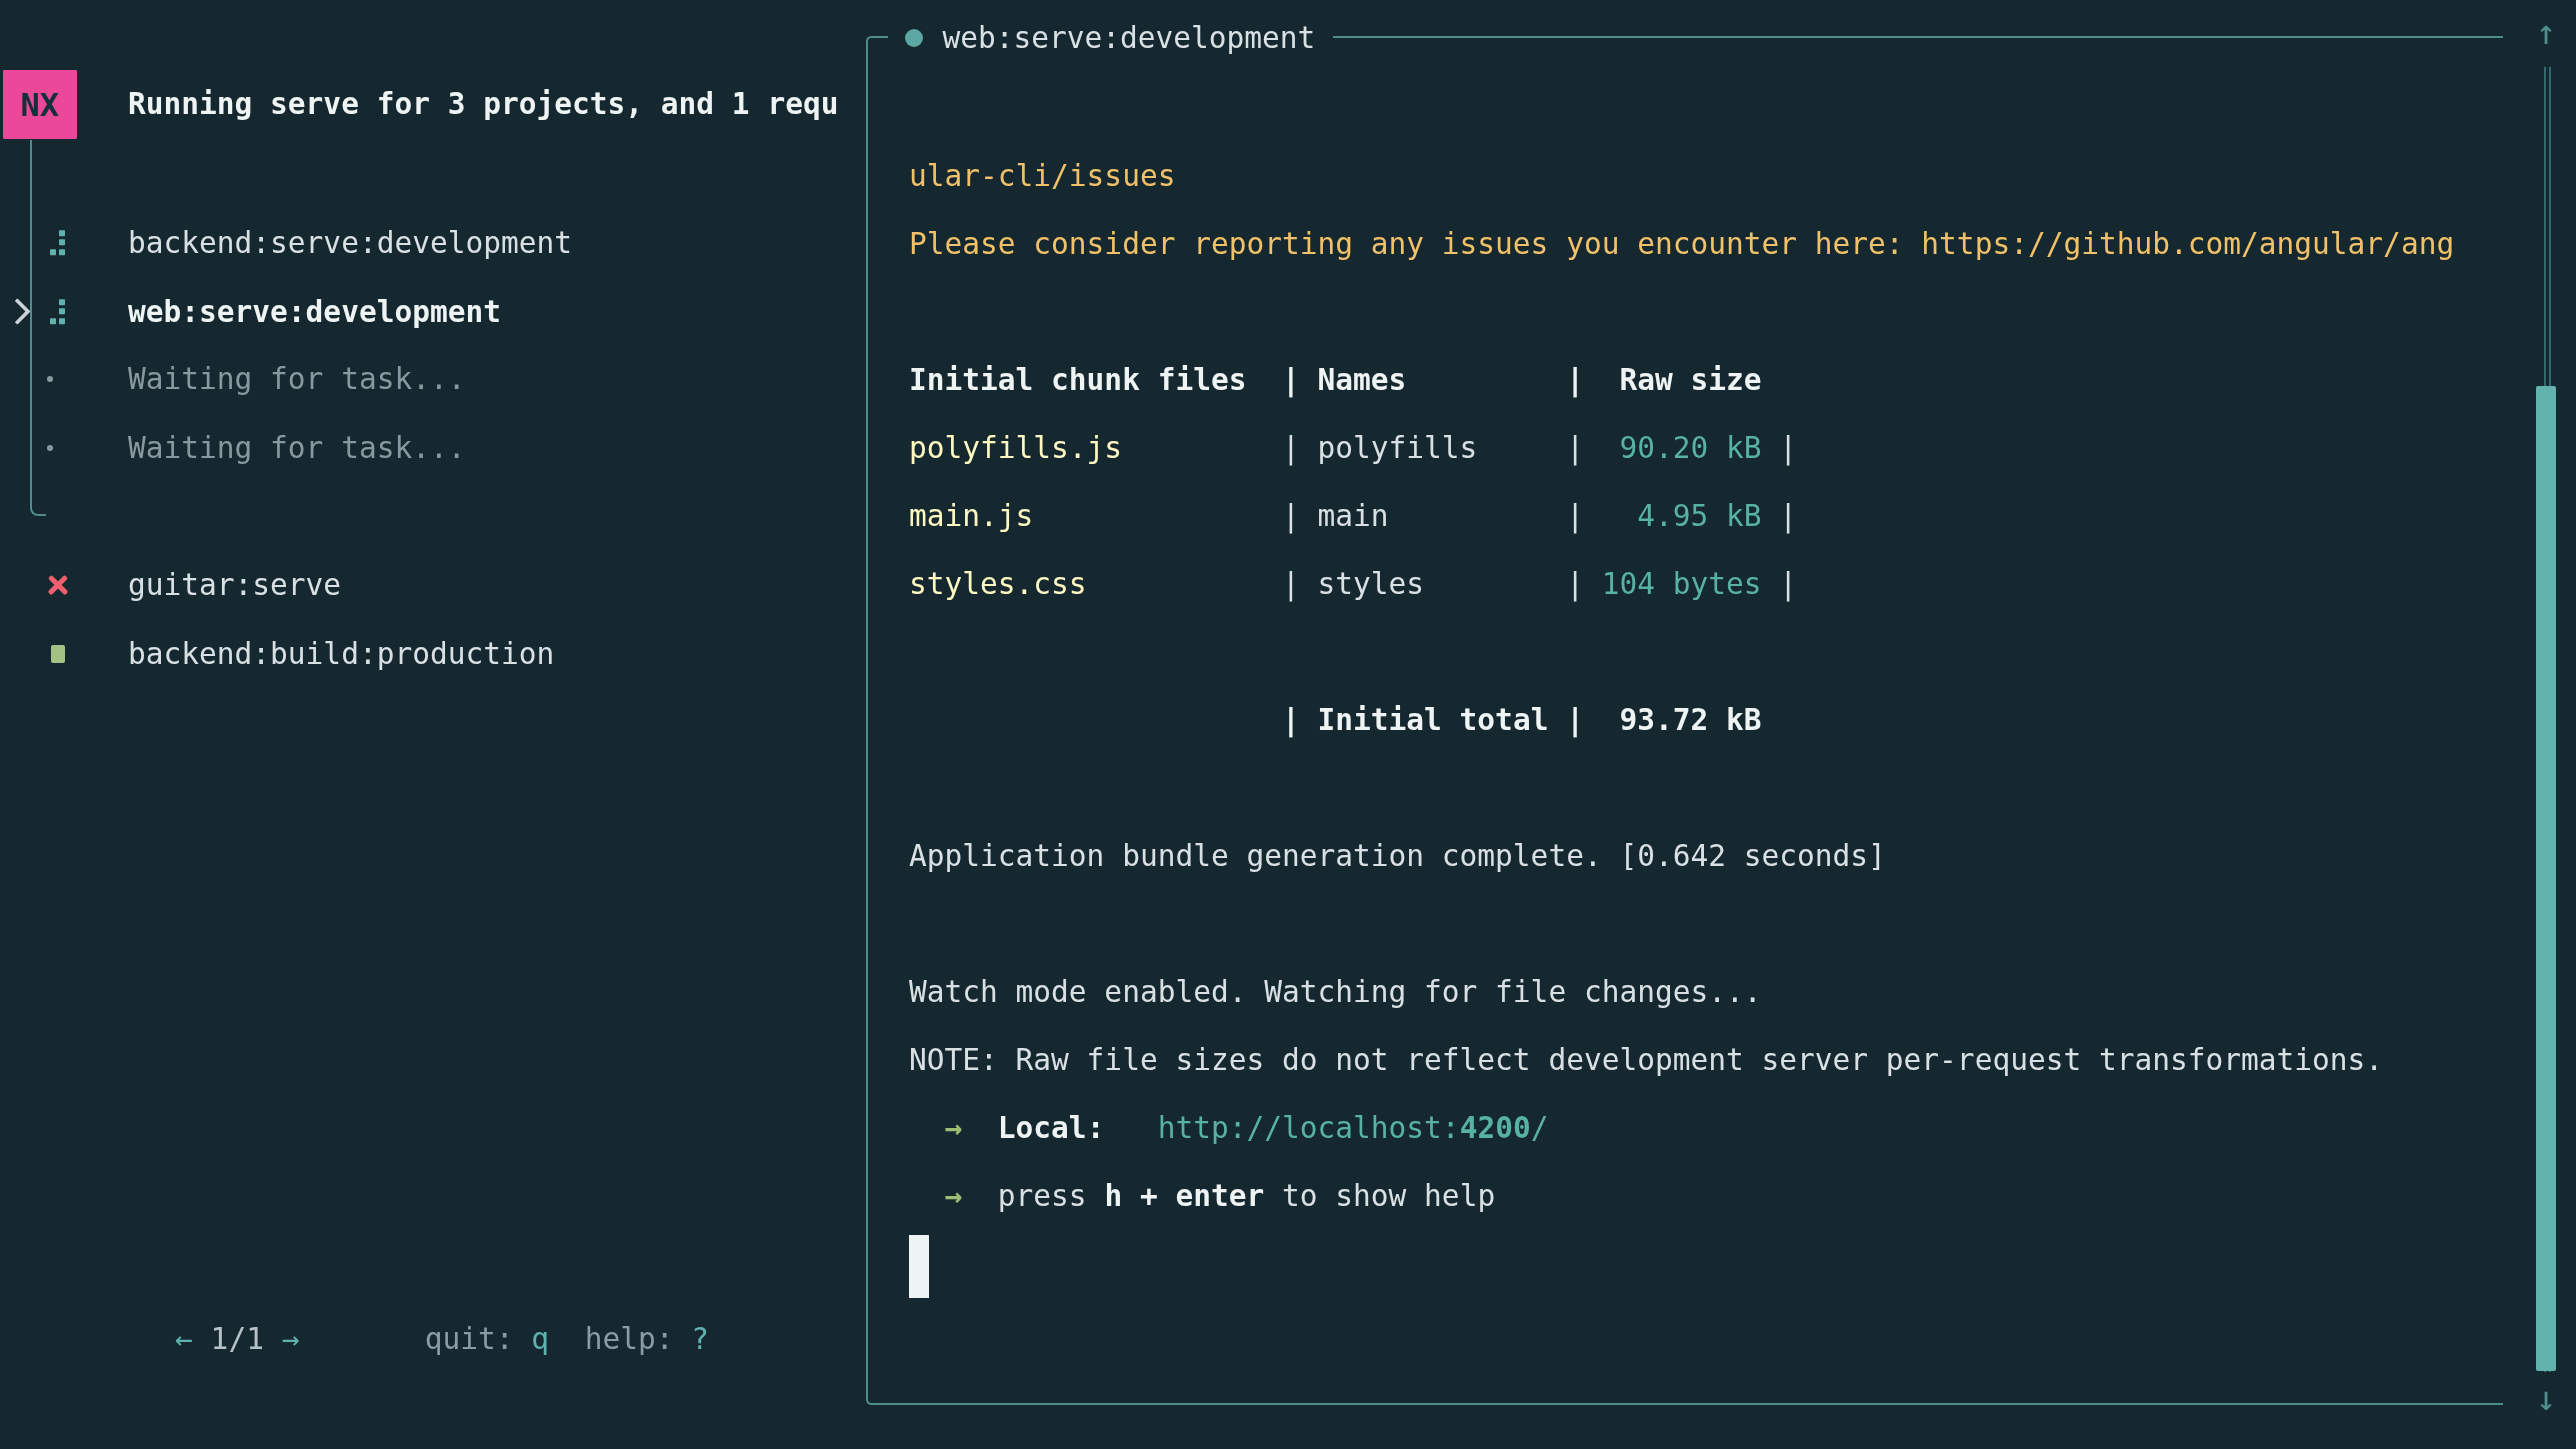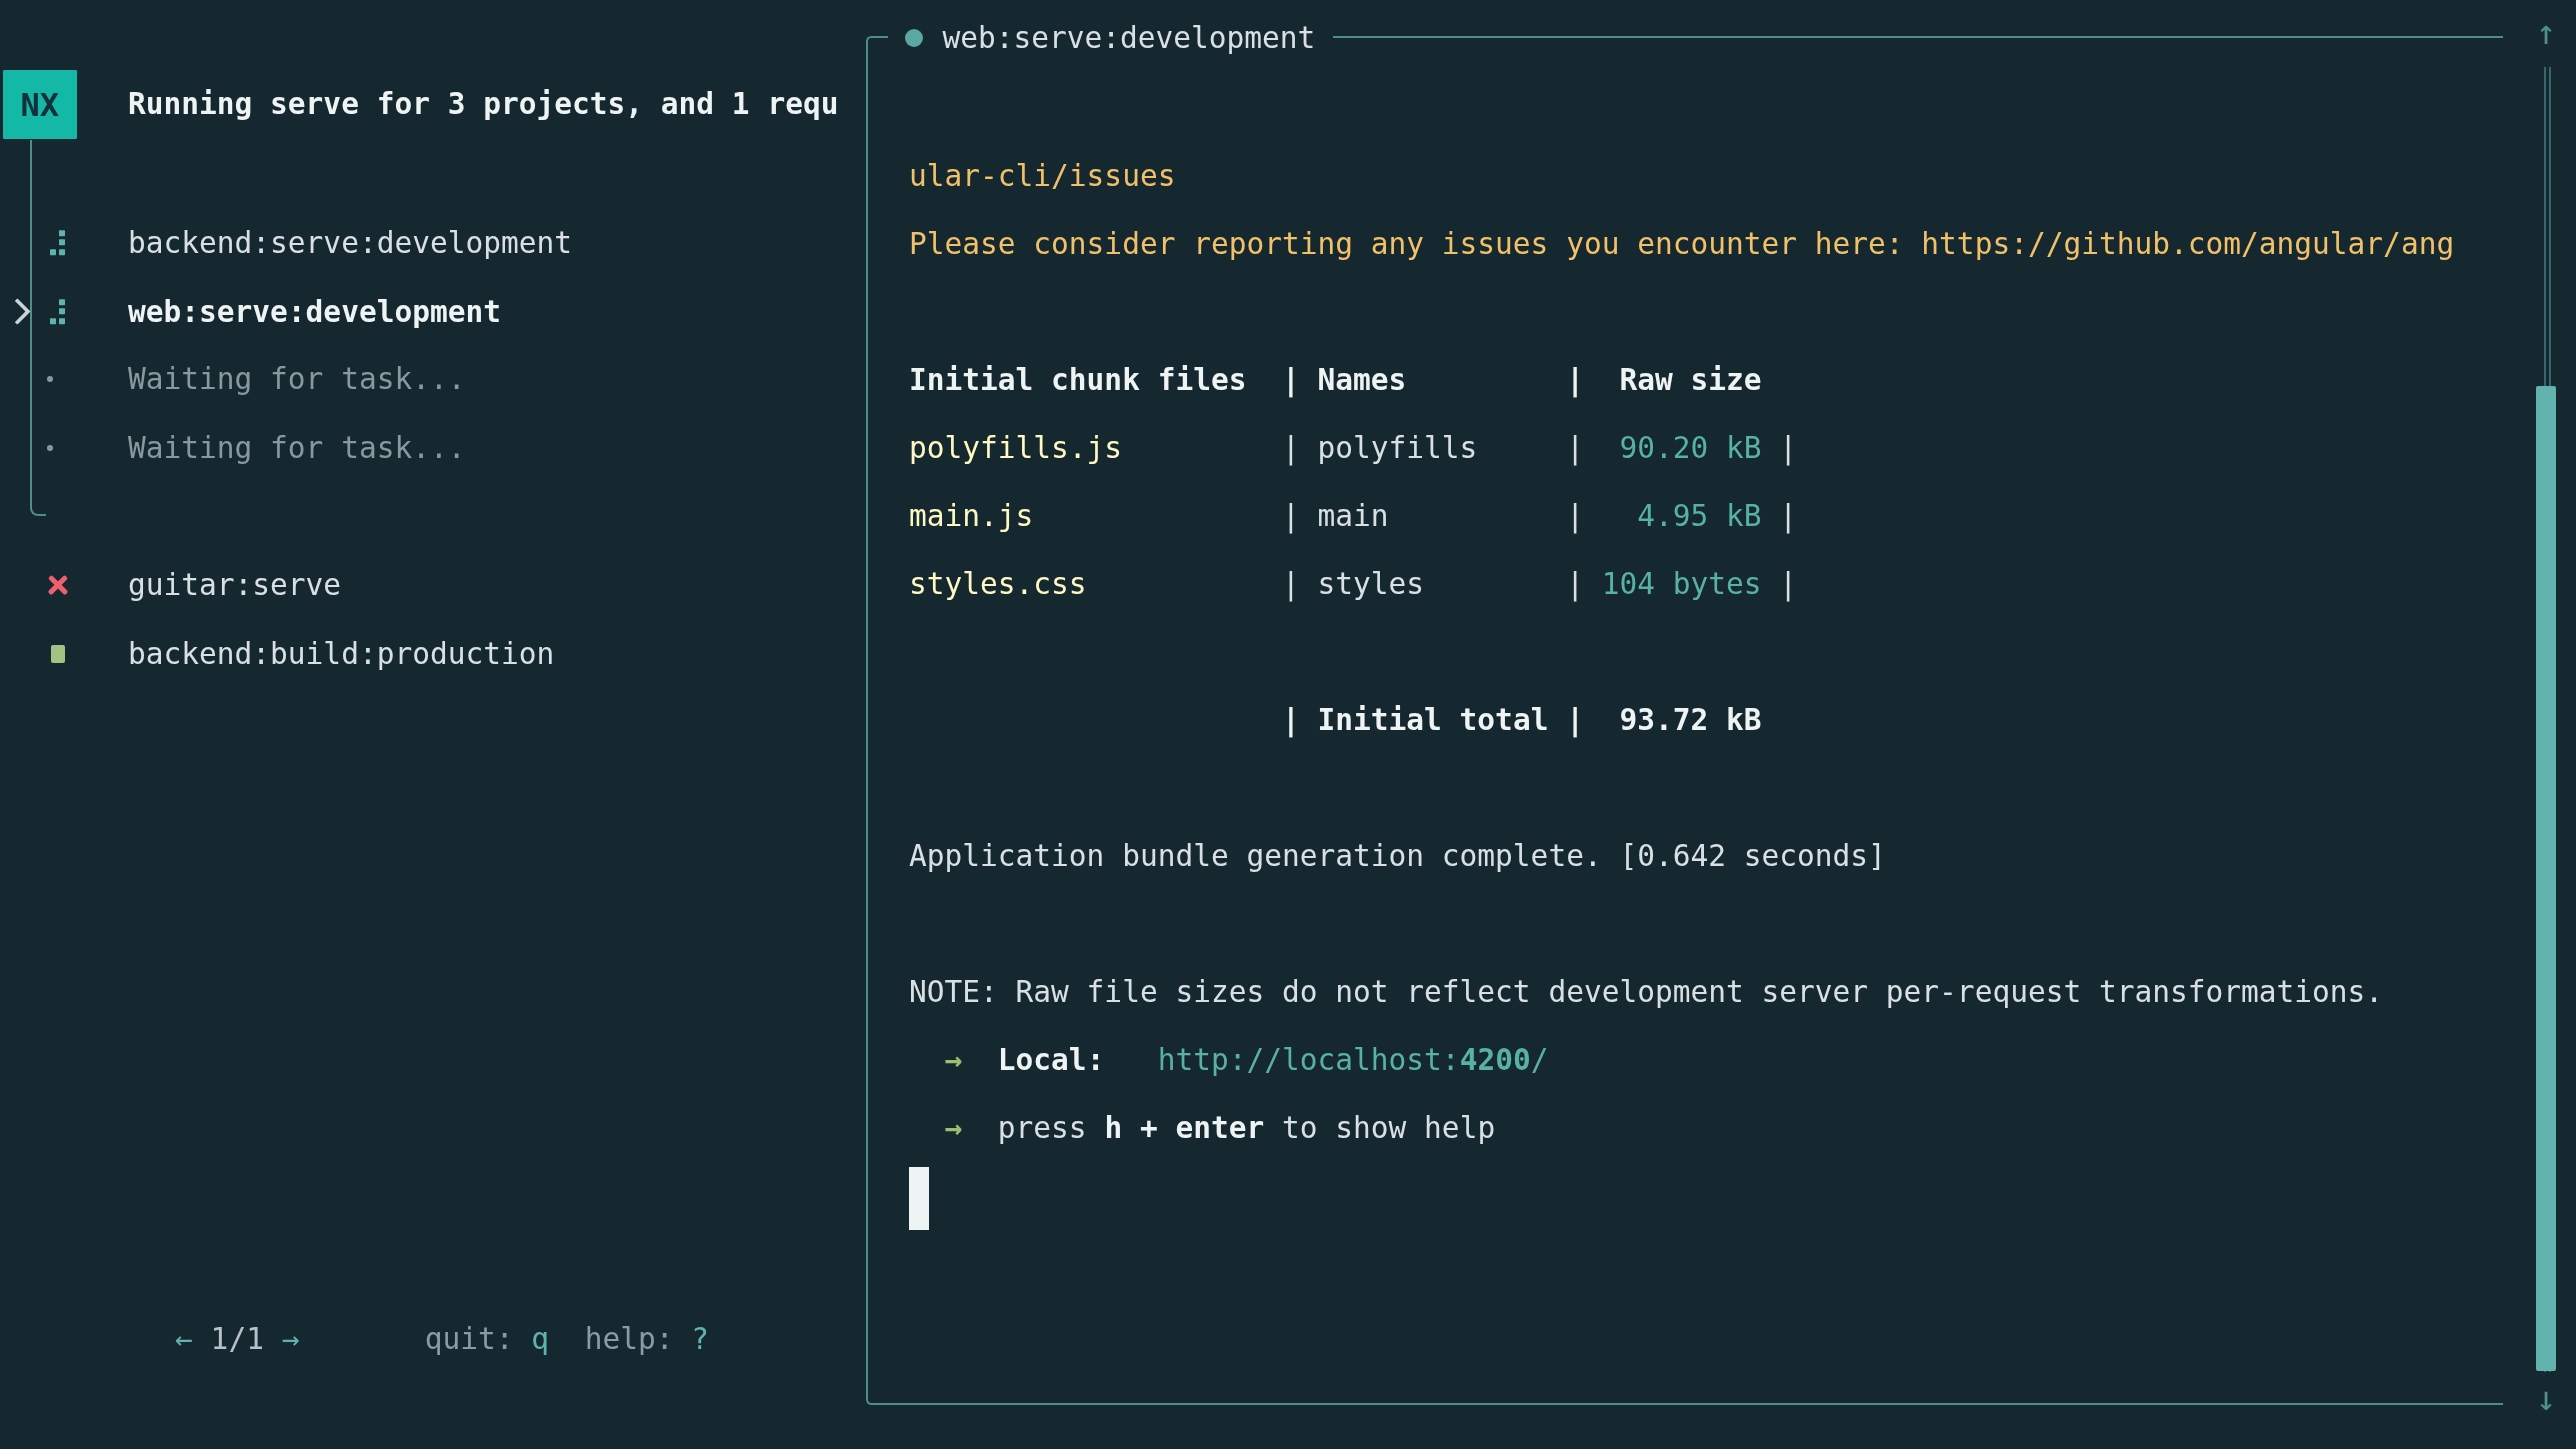--- a/index.html
+++ b/index.html
@@ -7,21 +7,21 @@
     position:relative;width:2576px;height:1449px;overflow:hidden;
     background:#16282f;
     font-family:"DejaVu Sans Mono","Liberation Mono",monospace;
     font-size:29.5px;color:#d8e0e4;
   }
 
   
   .sidebar{position:absolute;left:0;top:0;width:866px;height:1449px;}
   .nx-badge{
     position:absolute;left:2.7px;top:70px;width:74px;height:69px;
-    background:#14b8a6;color:#14303a;font-weight:bold;font-size:32px;
+    background:#ec4899;color:#14303a;font-weight:bold;font-size:32px;
     display:flex;align-items:center;justify-content:center;border-radius:1.3px;
   }
   .sidebar-title{
     position:absolute;left:128px;top:70px;height:69px;line-height:69px;
     width:735px;overflow:hidden;white-space:pre;
     font-weight:bold;color:#eef3f4;
   }
   .connector{
     position:absolute;left:29.5px;top:140px;width:14.8px;height:374px;
     border-left:2px solid #4e8d8b;border-bottom:2px solid #4e8d8b;
@@ -209,20 +209,21 @@
       <div class="line"></div>
 
       <div class="line boldw"><span>                     </span><span>|</span><span> Initial total </span><span>|</span><span>  93.72 kB</span></div>
 
       <div class="line"></div>
 
       <div class="line">Application bundle generation complete. [0.642 seconds]</div>
 
       <div class="line"></div>
 
+      <div class="line">Watch mode enabled. Watching for file changes...</div>
 
       <div class="line">NOTE: Raw file sizes do not reflect development server per-request transformations.</div>
 
       <div class="line"><span>  </span><span class="garrow">→</span><span>  </span><span class="boldw">Local:</span><span>   </span><span class="url"><span>http://localhost:</span><span class="port">4200</span><span>/</span></span></div>
 
       <div class="line"><span>  </span><span class="garrow">→</span><span>  </span><span>press </span><span class="boldw">h + enter</span><span> to show help</span></div>
 
       <div class="line"><span class="cursor-block"></span></div>
 
     </div>

